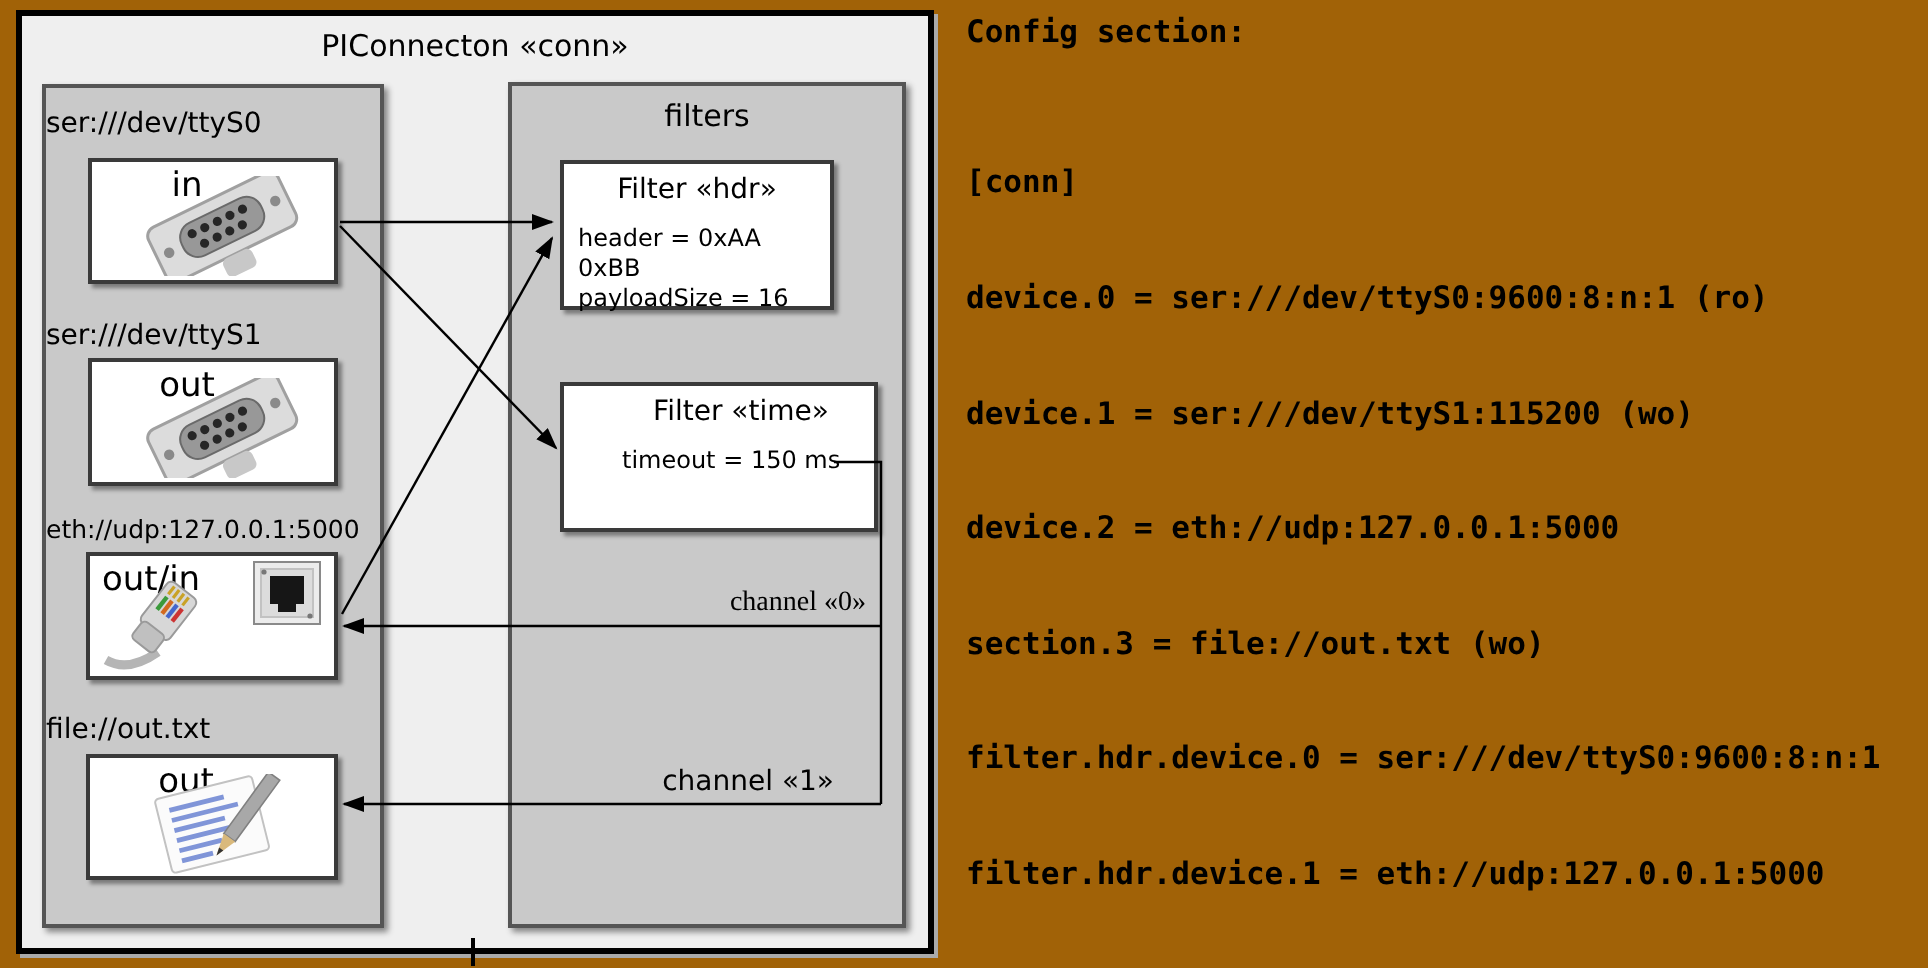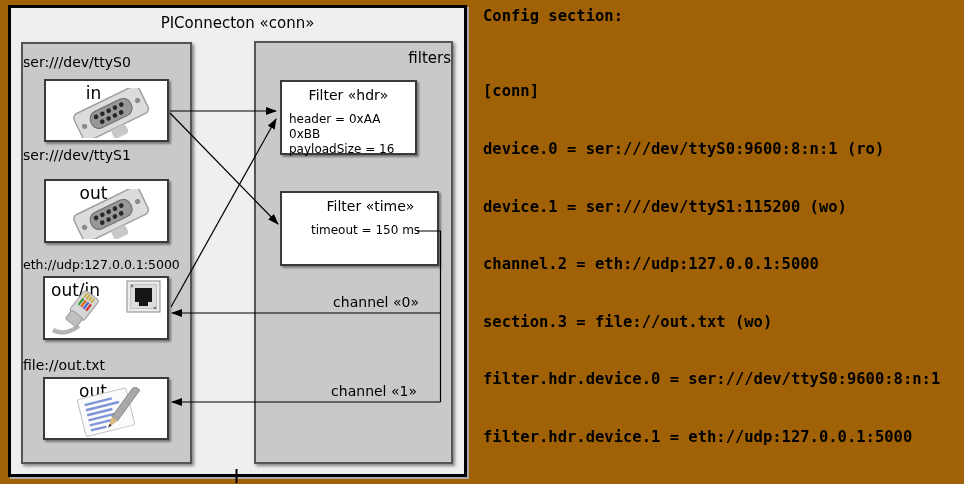--- a/index.html
+++ b/index.html
@@ -8,21 +8,21 @@
 
   
   .outer-box{position:absolute;left:8px;top:5px;width:453px;height:466px;
              background:#efefef;border:3px solid #000;box-shadow:2px 2px 0 #aaa;}
   .diagram-title{position:absolute;left:0;right:0;top:6px;text-align:center;font-size:15px;}
 
   .panel{position:absolute;background:#c9c9c9;border:2px solid #555;
          box-shadow:2px 2px 3px rgba(0,0,0,.45);}
   .devices-panel{left:10px;top:34px;width:167px;height:418px;}
   .filters-panel{left:243px;top:33px;width:195px;height:419px;}
-  .panel-title{position:absolute;left:0;right:0;top:6px;text-align:right;font-size:15px;}
+  .panel-title{position:absolute;left:0;right:0;top:6px;text-align:center;font-size:15px;}
 
   .dev-label{position:absolute;left:0;right:0;text-align:left;font-size:14px;white-space:nowrap;}
   .dev-label.small{font-size:12.5px;}
   .dev-box{position:absolute;background:#fff;border:2px solid #3a3a3a;
            box-shadow:2px 2px 2px rgba(0,0,0,.4);overflow:hidden;}
   .dir-label{position:absolute;top:2px;left:0;width:100%;text-align:center;
              padding-right:26px;box-sizing:border-box;font-size:17px;}
   .dir-label-left{position:absolute;top:2px;left:6px;font-size:17px;}
   .icon{position:absolute;}
 
@@ -69,21 +69,21 @@
                 <circle cx="49.5" cy="28.5" r="2.3"></circle>
                 <circle cx="56.5" cy="28.5" r="2.3"></circle>
             </g>
             <circle cx="17.5" cy="25" r="2.6" fill="#8a8a8a"></circle>
               <circle cx="76.5" cy="25" r="2.6" fill="#8a8a8a"></circle>
             <rect x="39" y="40" width="16" height="10" rx="3" fill="#c8c8c8"></rect>
           </g>
         </svg>
       </div>
 
-      <div class="dev-label" style="top:103px;">ser:///dev/ttyS1</div>
+      <div class="dev-label" style="top:116px;">ser:///dev/ttyS1</div>
       <div class="dev-box" style="left:21px;top:135px;width:121px;height:60px;">
         <div class="dir-label">out</div>
         <svg class="icon" style="left:18px;top:8px;" width="96" height="50" viewBox="0 0 96 50">
           <g transform="rotate(-26 48 25)">
             <rect x="11" y="10" width="72" height="30" rx="5" fill="#dcdcdc" stroke="#a0a0a0" stroke-width="1.5"></rect>
             <rect x="25" y="16" width="44" height="18" rx="8" fill="#989898" stroke="#6a6a6a"></rect>
             <g fill="#262626">
               <circle cx="32" cy="21.5" r="2.3"></circle>
                 <circle cx="39" cy="21.5" r="2.3"></circle>
                 <circle cx="46" cy="21.5" r="2.3"></circle>
@@ -164,21 +164,21 @@
         </div>
       </div>
 
       <div class="filter-box" style="top:148px;padding-left:22px;">
         <div class="filter-title">Filter «time»</div>
         <div class="filter-props">
           <div>timeout = 150 ms</div>
         </div>
       </div>
 
-      <div class="channel-label" style="left:58px;top:251px;">channel «0»</div>
+      <div class="channel-label" style="left:72px;top:251px;font-family:Liberation Serif, serif;">channel «0»</div>
       <div class="channel-label" style="left:56px;top:340px;">channel «1»</div>
     </div>
   </div>
 
   <svg class="overlay" width="964" height="484" viewBox="0 0 964 484">
     <defs>
       <marker id="ah" markerUnits="userSpaceOnUse" markerWidth="12" markerHeight="9" refX="10" refY="4" orient="auto">
         <polygon points="0,0 11,4 0,8" fill="#000"></polygon>
       </marker>
     </defs>
@@ -191,21 +191,21 @@
       <path d="M440.5,402 H172" marker-end="url(#ah)"></path>
       <path d="M236.5,469 V483" stroke-width="2"></path>
     </g>
   </svg>
 
   <div class="config-heading">Config section:</div>
   <div class="config-lines">
     <div>[conn]</div>
     <div>device.0 = ser:///dev/ttyS0:9600:8:n:1 (ro)</div>
     <div>device.1 = ser:///dev/ttyS1:115200 (wo)</div>
-    <div>channel.2 = eth://udp:127.0.0.1:5000</div>
+    <div>device.2 = eth://udp:127.0.0.1:5000</div>
     <div>section.3 = file://out.txt (wo)</div>
     <div>filter.hdr.device.0 = ser:///dev/ttyS0:9600:8:n:1</div>
     <div>filter.hdr.device.1 = eth://udp:127.0.0.1:5000</div>
     
     
     
     
     
     
     

